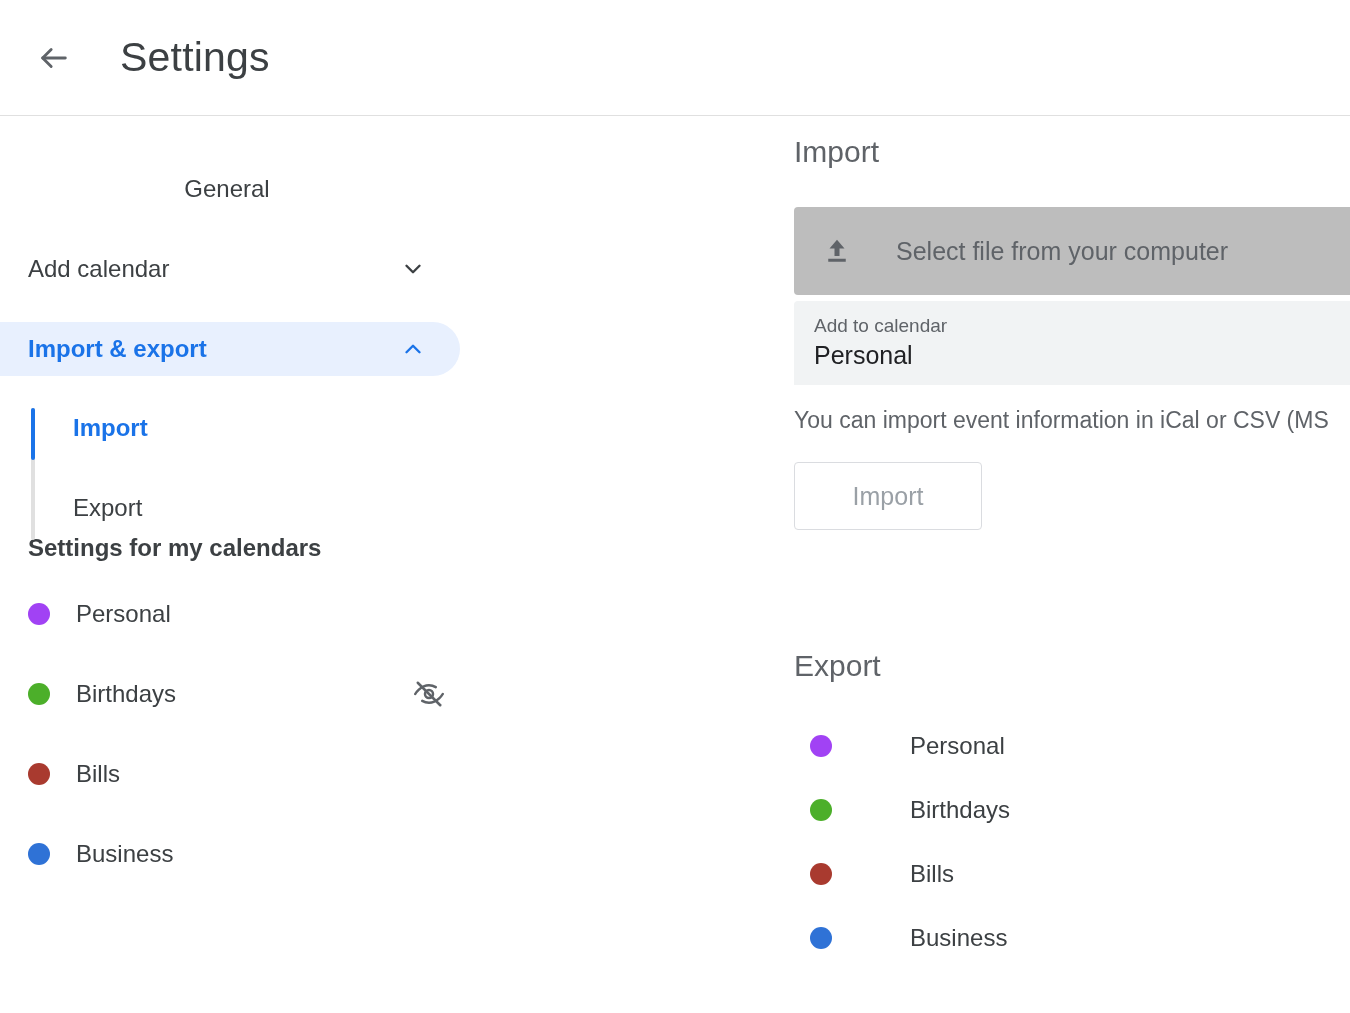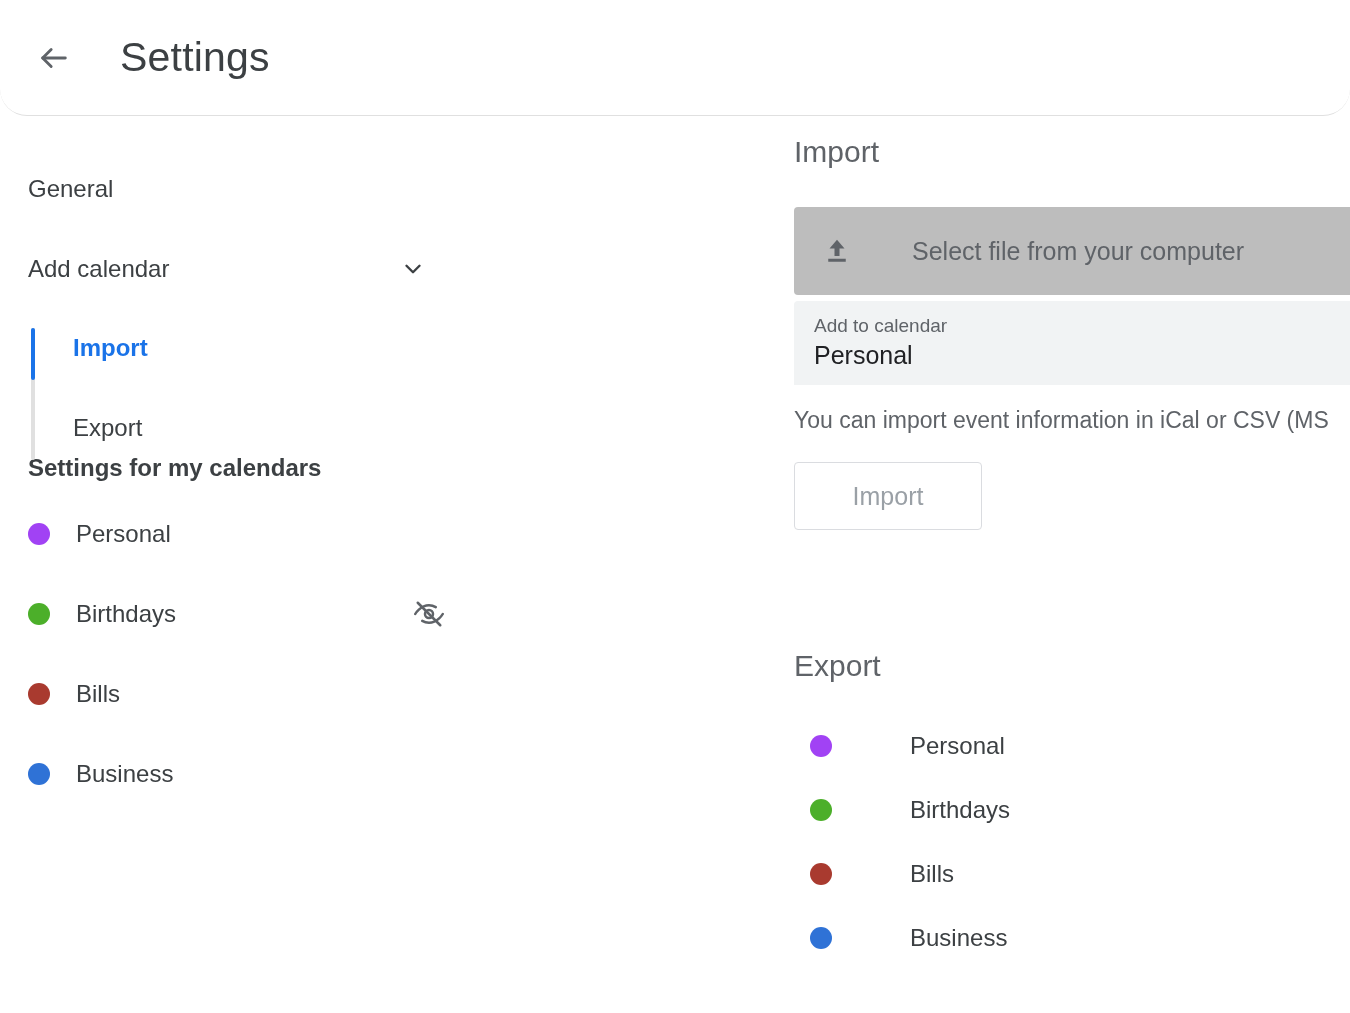--- a/index.html
+++ b/index.html
@@ -15,21 +15,20 @@
 
   .app { position: relative; width: 1350px; height: 1013px; overflow: hidden; }
 
   
   .header {
     position: relative;
     height: 116px;
     border-bottom: 1px solid #e0e0e0;
     display: flex;
     align-items: center;
-    border-radius: 27px;
   }
   .back-btn {
     margin-left: 30px;
     width: 48px; height: 48px;
     display: flex; align-items: center; justify-content: center;
     cursor: pointer;
     border-radius: 50%;
     background: transparent;
     border: none;
   }
@@ -66,21 +65,21 @@
     cursor: pointer;
     border-radius: 0 27px 27px 0;
   }
   .nav-item .label { flex: 1; }
   .nav-item.selected {
     background: #e8f0fe;
     color: #1a73e8;
     font-weight: bold;
   }
   .nav-item.selected .label { font-weight: bold; }
-  .nav-gap-general { margin-bottom: 26px; }
+  .nav-gap-general { margin-bottom: 26px; text-align: center; }
   .nav-gap-add { margin-bottom: 26px; justify-content: flex-end; }
 
   .chev { width: 26px; height: 26px; display: block; }
 
   
   .subnav {
     position: relative;
     margin-top: 26px;
     padding-left: 0;
   }
@@ -164,21 +163,21 @@
     border: none;
     border-radius: 4px;
     display: flex;
     align-items: center;
     padding-left: 28px;
     cursor: pointer;
     font-family: inherit;
   }
   .file-btn .upload-icon { width: 30px; height: 30px; flex: 0 0 30px; }
   .file-btn .file-label {
-    margin-left: 60px;
+    margin-left: 44px;
     font-size: 25px;
     color: #5f6368;
   }
 
   .select-field {
     margin-top: 6px;
     width: 700px;
     height: 84px;
     background: #f1f3f4;
     border-radius: 4px 4px 0 0;
@@ -247,20 +246,28 @@
 
       <div class="nav-item nav-gap-add">
         <span class="label">Add calendar</span>
         <span class="chev">
           <svg class="chev" viewBox="0 0 24 24" fill="none" stroke="#3c4043" stroke-width="2.2" stroke-linecap="round" stroke-linejoin="round">
             <polyline points="6,9 12,15 18,9"></polyline>
           </svg>
         </span>
       </div>
 
+      <div class="nav-item selected">
+        <span class="label">Import &amp; export</span>
+        <span class="chev">
+          <svg class="chev" viewBox="0 0 24 24" fill="none" stroke="#1a73e8" stroke-width="2.2" stroke-linecap="round" stroke-linejoin="round">
+            <polyline points="6,15 12,9 18,15"></polyline>
+          </svg>
+        </span>
+      </div>
 
       <div class="subnav">
         <div class="rail"></div>
         <div class="rail-active"></div>
 
         <div class="subnav-item active">
           <span>Import</span>
         </div>
         <div class="subnav-spacer"></div>
         <div class="subnav-item">

